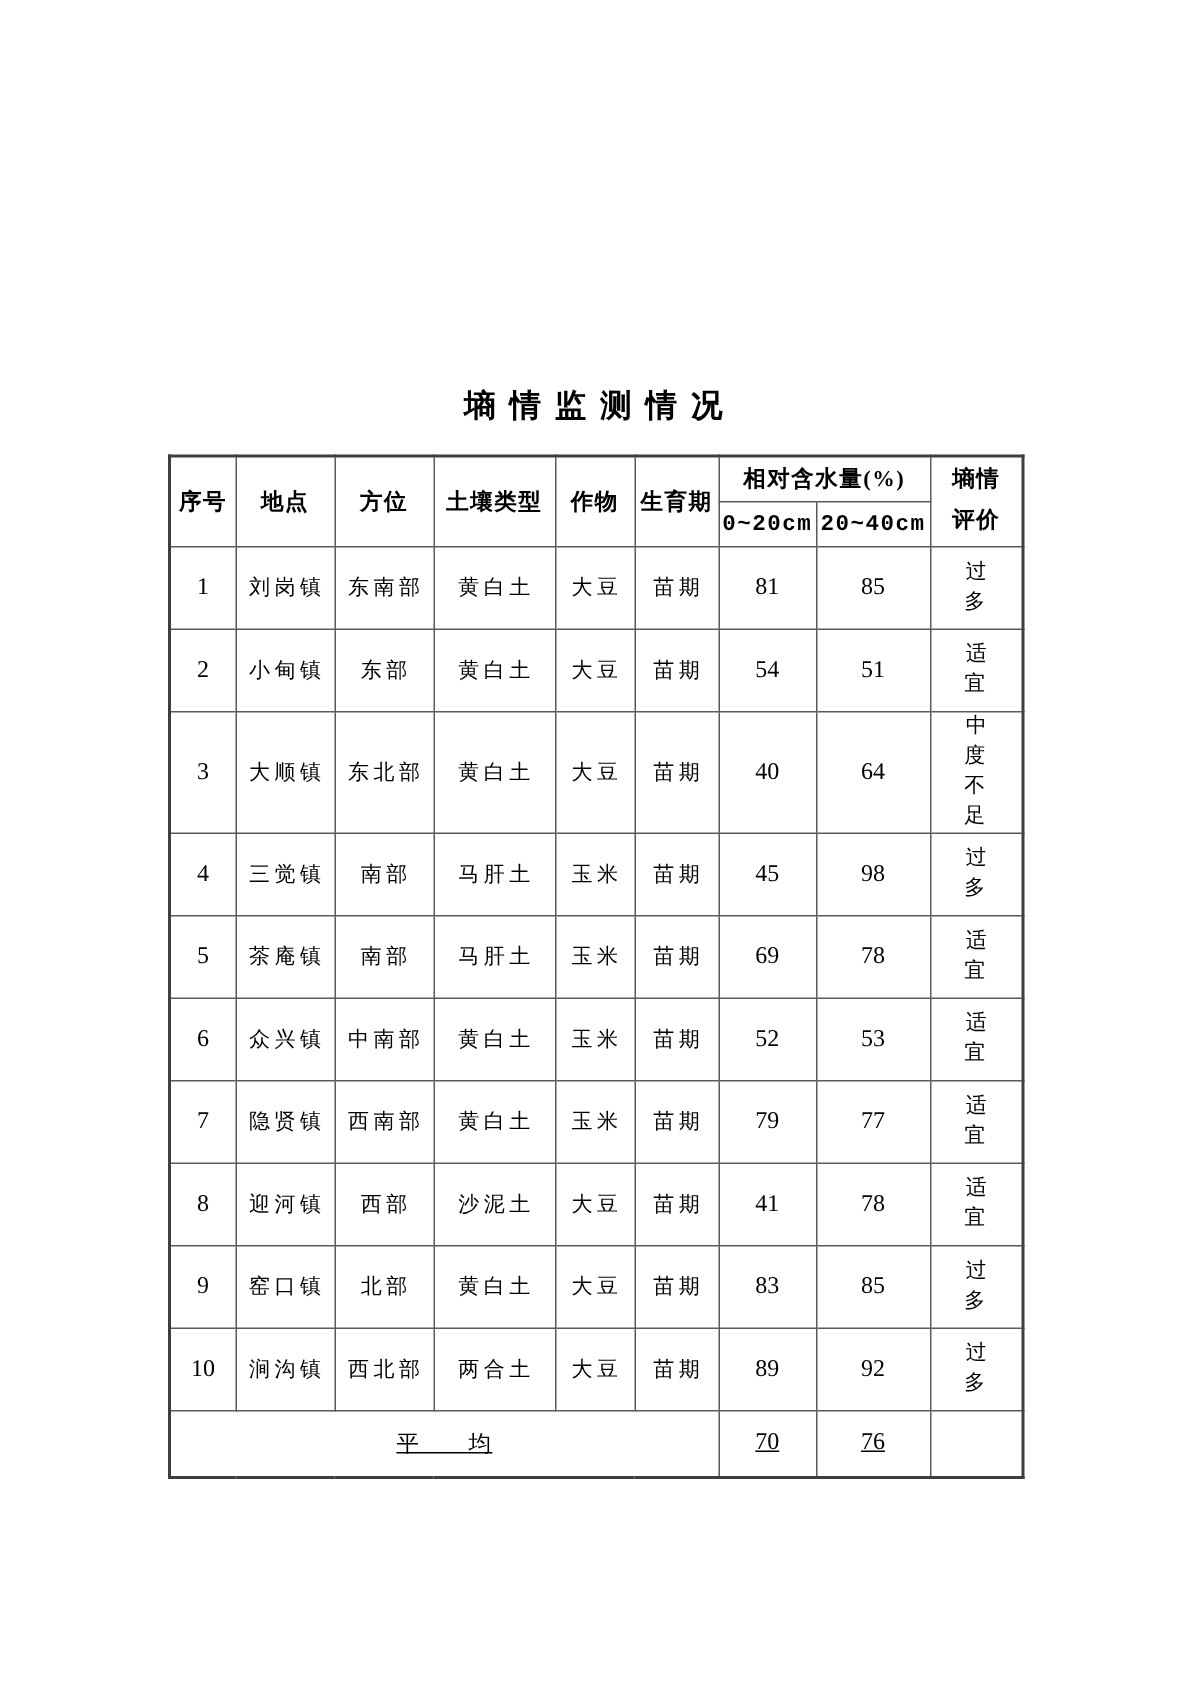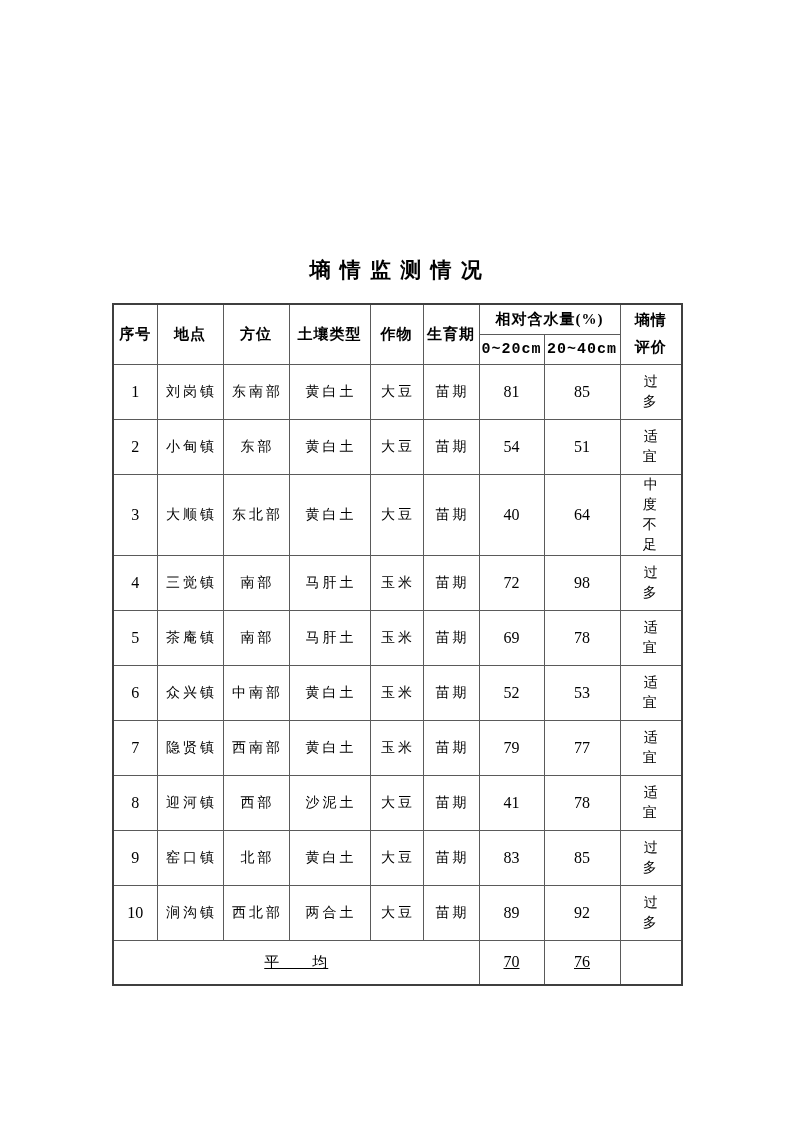--- a/index.html
+++ b/index.html
@@ -139,21 +139,21 @@
         <td class="num">64</td>
         <td class="eval">中度不足</td>
       </tr>
       <tr class="data-row">
         <td class="num">4</td>
         <td class="cn">三觉镇</td>
         <td class="cn">南部</td>
         <td class="cn">马肝土</td>
         <td class="cn">玉米</td>
         <td class="cn">苗期</td>
-        <td class="num">72</td>
+        <td class="num">45</td>
         <td class="num">98</td>
         <td class="eval">过多</td>
       </tr>
       <tr class="data-row">
         <td class="num">5</td>
         <td class="cn">茶庵镇</td>
         <td class="cn">南部</td>
         <td class="cn">马肝土</td>
         <td class="cn">玉米</td>
         <td class="cn">苗期</td>

